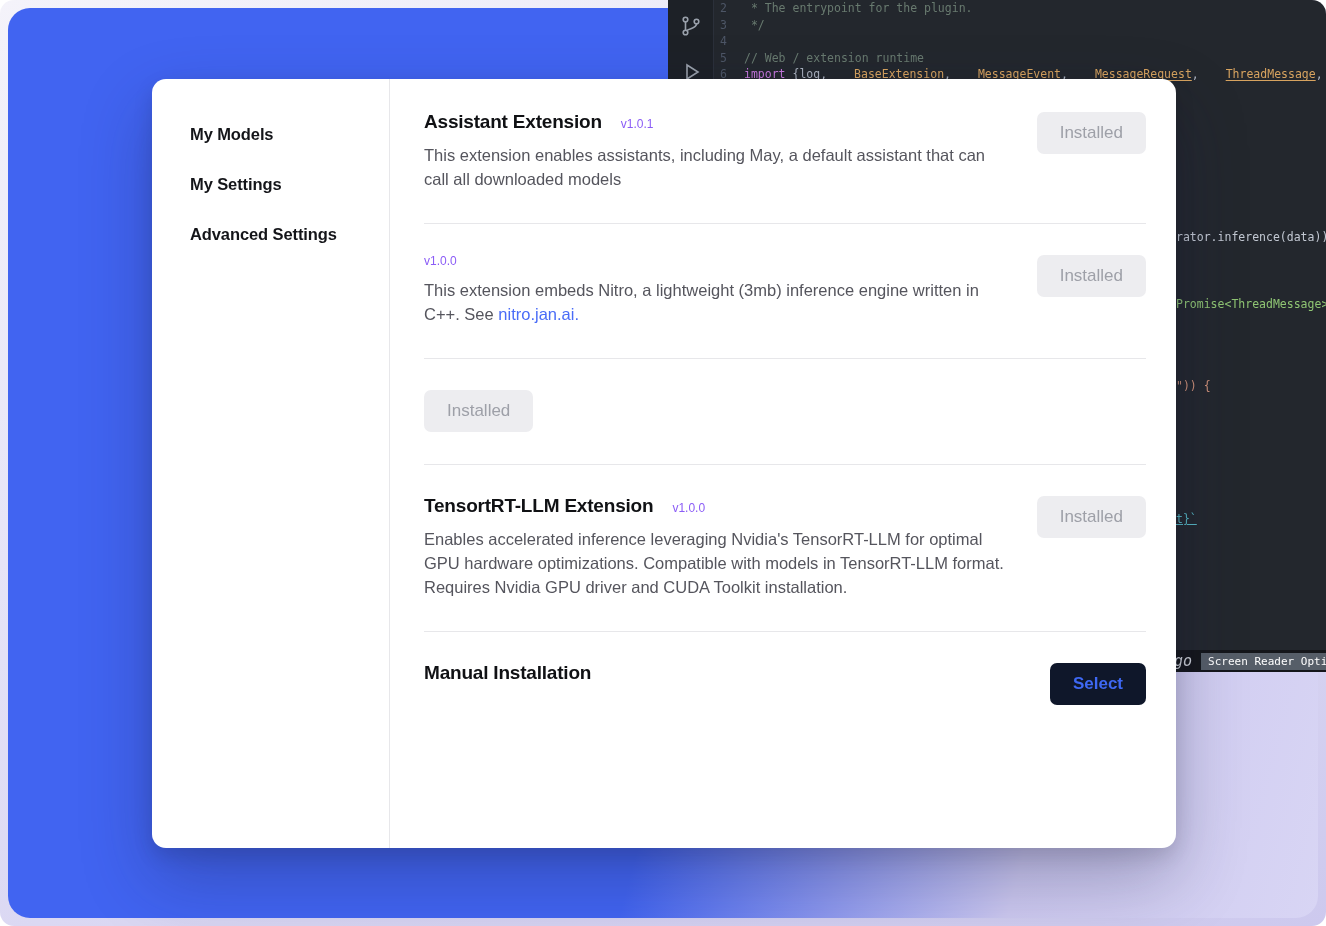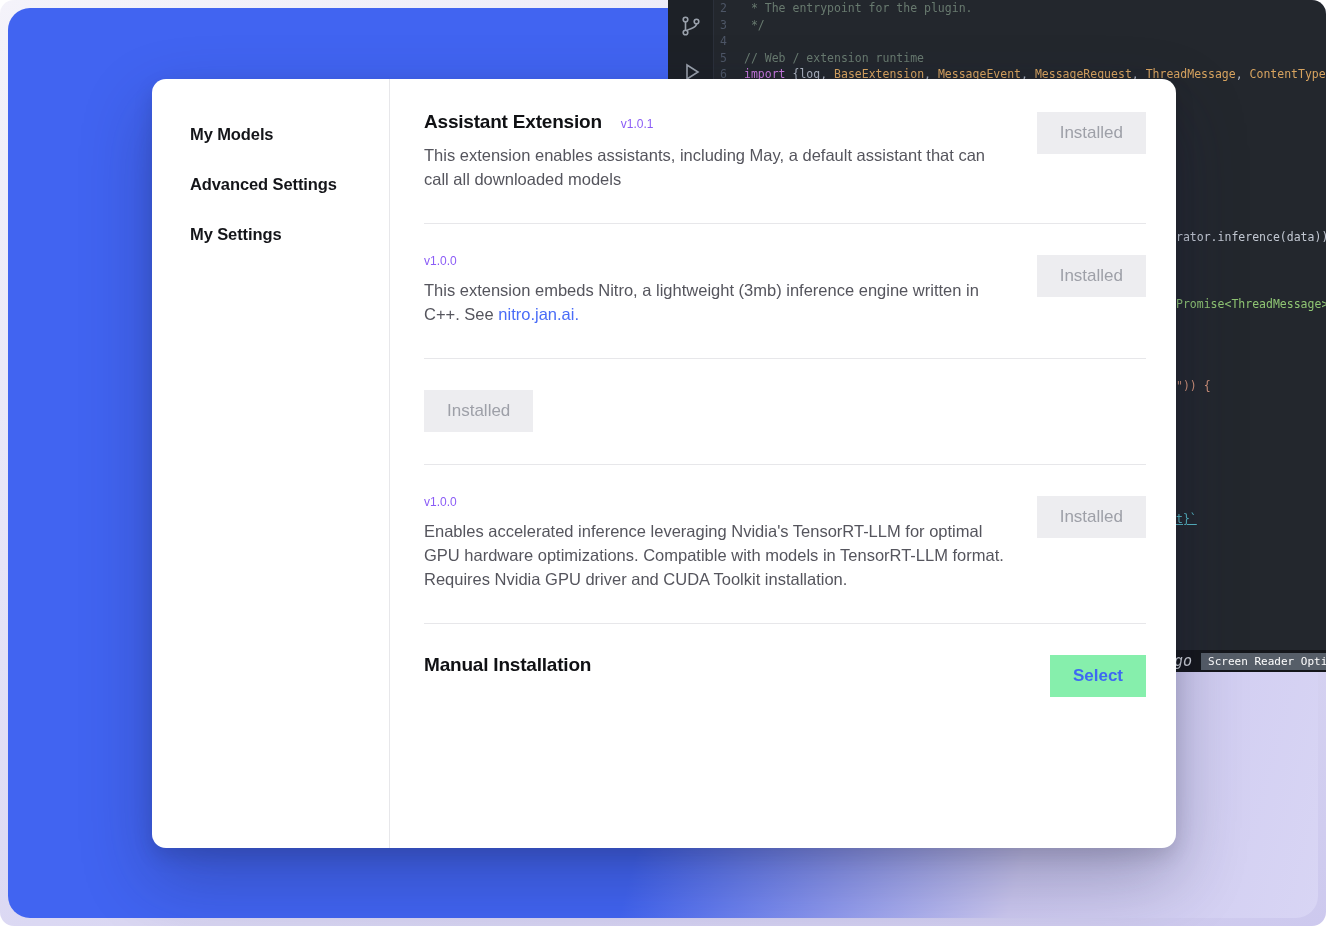--- a/index.html
+++ b/index.html
@@ -31,21 +31,21 @@
   .activity-icon{ position:absolute; left:11px; width:24px; height:24px; color:#9aa1ab; }
   .icon-branch{ top:14px; }
   .icon-play{ top:60px; }
 
   .code-area{ position:absolute; left:46px; top:0; right:0; white-space:pre; }
   .code-line{ display:flex; line-height:16.6px; }
   .ln{ width:30px; text-align:right; padding-right:17px; color:#4d5666; flex:none; }
   .tok-comment{ color:#687a6f; }
   .tok-keyword{ color:#c678dd; }
   .tok-punct{ color:#abb2bf; }
-  .tok-type{ color:#d7a35f; text-underline-offset:2px; }
+  .tok-type{ color:#d7a35f; text-decoration:underline; text-underline-offset:2px;margin-left:20px; }
 
   .frag{ position:absolute; left:508px; white-space:pre; line-height:16px; }
   .frag-0{ top:229px; color:#c3c9d3; }
   .frag-1{ top:296px; color:#8fc573; }
   .frag-2{ top:378px; color:#ce9178; }
   .frag-3{ top:511px; color:#56b6c2; text-decoration:underline; }
 
   .status-bar{
     position:absolute; left:0; right:0; bottom:0; height:22px;
     background:#14161a; display:flex; align-items:center; gap:9px;
@@ -79,25 +79,25 @@
   .ext:first-child{ padding-top:0; }
   .ext:last-child{ border-bottom:none; }
   .ext-info{ max-width:585px; }
   .ext-head{ display:flex; align-items:baseline; gap:19px; margin-bottom:10px; }
   .ext-title{ font-size:19px; font-weight:700; color:#101114; letter-spacing:-.2px; }
   .ext-version{ font-size:12px; font-weight:400; color:#8b5cf6; }
   .ext-desc{ font-size:16.5px; line-height:24px; color:#55555d; }
   .link{ color:#4a6cf7; text-decoration:none; cursor:pointer; }
 
   .btn{
-    flex:none; border:none; border-radius:0; height:42px; padding:0 23px;
+    flex:none; border:none; border-radius:7px; height:42px; padding:0 23px;
     font-family:inherit; font-size:17px; margin-top:1px;
   }
   .btn.installed{ background:#ededf0; color:#9ea0a8; font-weight:500; cursor:default; }
-  .btn.select{ background:#86efac; color:#3e68f3; font-weight:700; cursor:pointer; }
+  .btn.select{ background:#0f172a; color:#3e68f3; font-weight:700; cursor:pointer; }
 </style>
 </head>
 <body>
 
 <div class="page">
 
   <div class="blue-panel"></div>
 
   <div class="editor">
     <div class="activity-bar">
@@ -126,22 +126,22 @@
     <div class="status-bar">
       <span class="status-left">go</span>
       <span class="status-badge">Screen Reader Optimized</span>
     </div>
   </div>
 
   <div class="modal">
 
     <nav class="sidebar">
       <div class="nav-item">My Models</div>
+      <div class="nav-item">My Settings</div>
       <div class="nav-item">Advanced Settings</div>
-      <div class="nav-item">My Settings</div>
     </nav>
 
     <main class="content">
 
       <section class="ext">
         <div class="ext-info">
           <div class="ext-head">
             <h2 class="ext-title">Assistant Extension</h2>
             <span class="ext-version">v1.0.1</span>
           </div>
@@ -160,20 +160,21 @@
         <button class="btn installed">Installed</button>
       </section>
 
       <section class="ext">
         <button class="btn installed">Installed</button>
       </section>
 
       <section class="ext">
         <div class="ext-info">
           <div class="ext-head">
+            <h2 class="ext-title">TensortRT-LLM Extension</h2>
             <span class="ext-version">v1.0.0</span>
           </div>
           <p class="ext-desc"><span>Enables accelerated inference leveraging Nvidia's TensorRT-LLM for optimal GPU hardware optimizations. Compatible with models in TensorRT-LLM format. Requires Nvidia GPU driver and CUDA Toolkit installation.</span></p>
         </div>
         <button class="btn installed">Installed</button>
       </section>
 
       <section class="ext">
         <div class="ext-info">
           <div class="ext-head">

